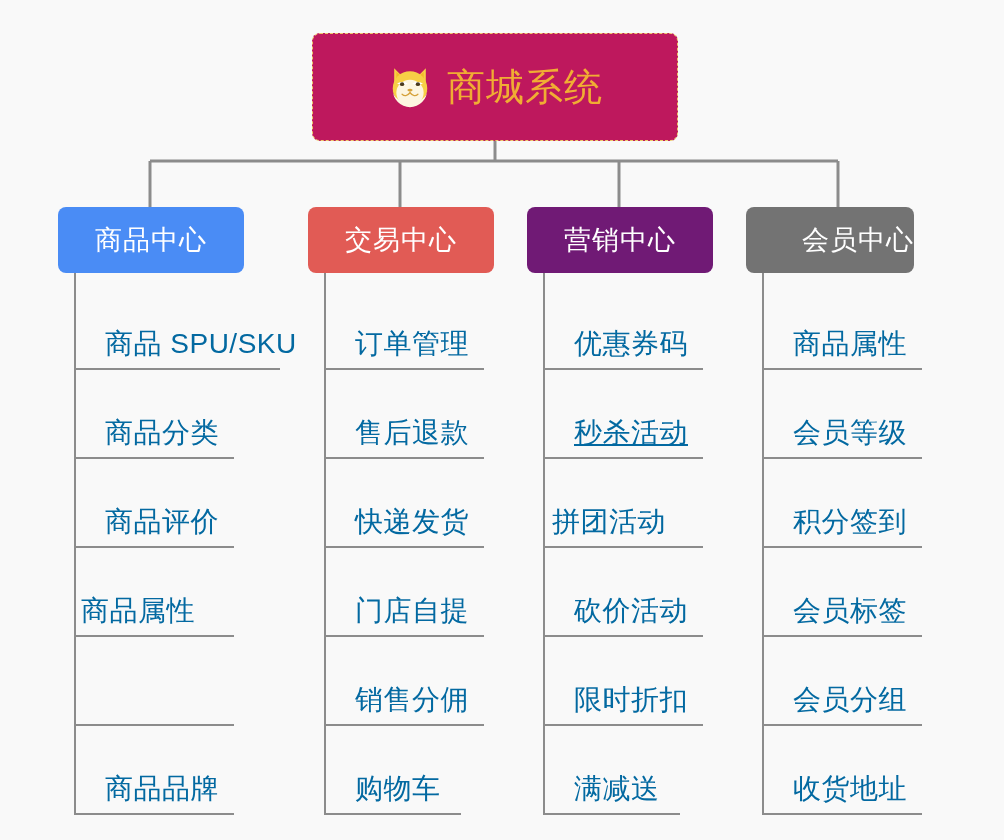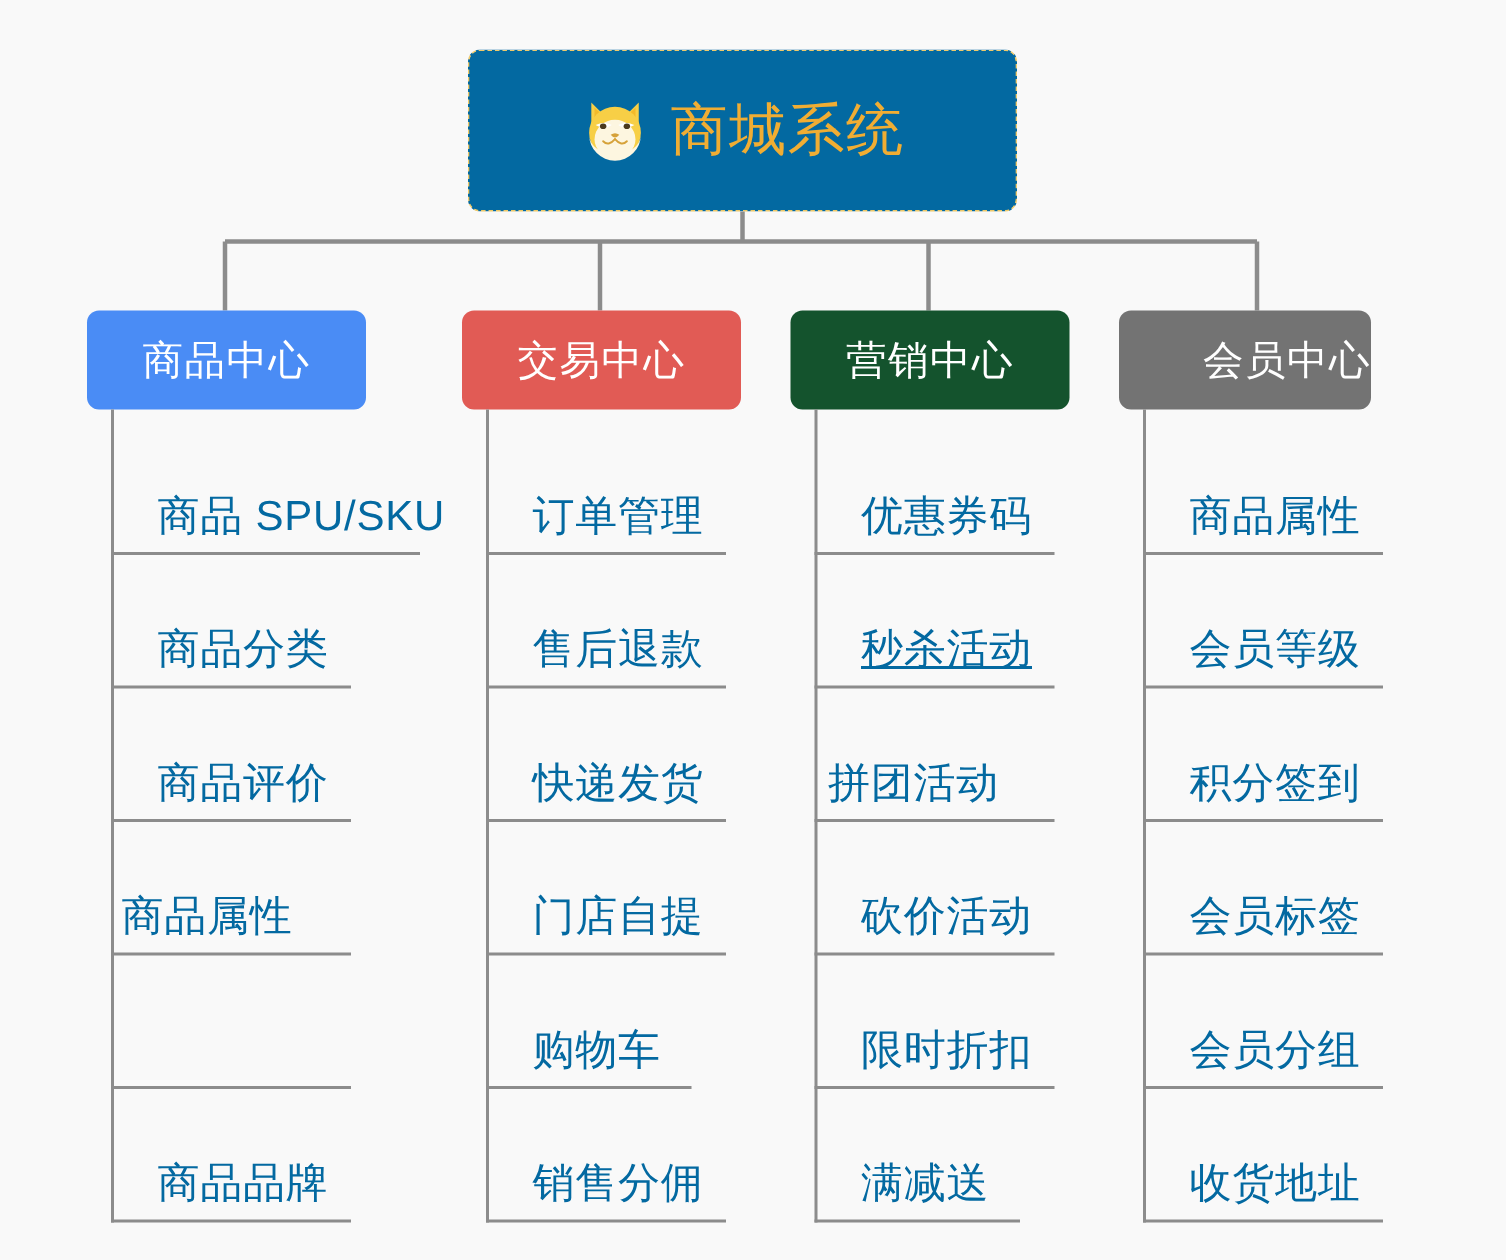--- a/index.html
+++ b/index.html
@@ -22,21 +22,21 @@
   }
 
   
   .root-node {
     position: absolute;
     left: 312px;
     top: 33px;
     width: 366px;
     height: 108px;
     box-sizing: border-box;
-    background: #0369a1;
+    background: #be185d;
     border: 1px dashed #eec96a;
     border-radius: 8px;
     display: flex;
     align-items: center;
     justify-content: center;
     gap: 14px;
   }
   .root-emoji {
     width: 46px;
     height: 46px;
@@ -199,31 +199,31 @@
           </div>
           <div class="leaf-item">
             <div class="leaf-underline" style="left: 16px; width: 160px; background: rgb(140, 140, 140);"></div>
             <div class="leaf-label" style="margin-left: 47px;">快递发货</div>
           </div>
           <div class="leaf-item">
             <div class="leaf-underline" style="left: 16px; width: 160px; background: rgb(140, 140, 140);"></div>
             <div class="leaf-label" style="margin-left: 47px;">门店自提</div>
           </div>
           <div class="leaf-item">
+            <div class="leaf-underline" style="left: 16px; width: 160px; background: rgb(140, 140, 140);"></div>
+            <div class="leaf-label" style="margin-left: 47px;">销售分佣</div>
+          </div>
+          <div class="leaf-item">
             <div class="leaf-underline" style="left: 16px; width: 137px; background: rgb(140, 140, 140);"></div>
             <div class="leaf-label" style="margin-left: 47px;">购物车</div>
           </div>
-          <div class="leaf-item">
-            <div class="leaf-underline" style="left: 16px; width: 160px; background: rgb(140, 140, 140);"></div>
-            <div class="leaf-label" style="margin-left: 47px;">销售分佣</div>
-          </div>
         </div>
       </div>
       <div class="branch" style="left: 527px; width: 186px;">
-        <div class="branch-header" style="background: #14532d; width: 186px;">
+        <div class="branch-header" style="background: #701a75; width: 186px;">
           <span>营销中心</span>
         </div>
         <div class="leaf-list">
           <div class="leaf-spine" style="left: 16px; background: rgb(140, 140, 140); height: 542px;"></div>
           <div class="leaf-item">
             <div class="leaf-underline" style="left: 16px; width: 160px; background: rgb(140, 140, 140);"></div>
             <div class="leaf-label" style="margin-left: 47px;">优惠券码</div>
           </div>
           <div class="leaf-item">
             <div class="leaf-underline" style="left: 16px; width: 160px; background: rgb(140, 140, 140);"></div>

